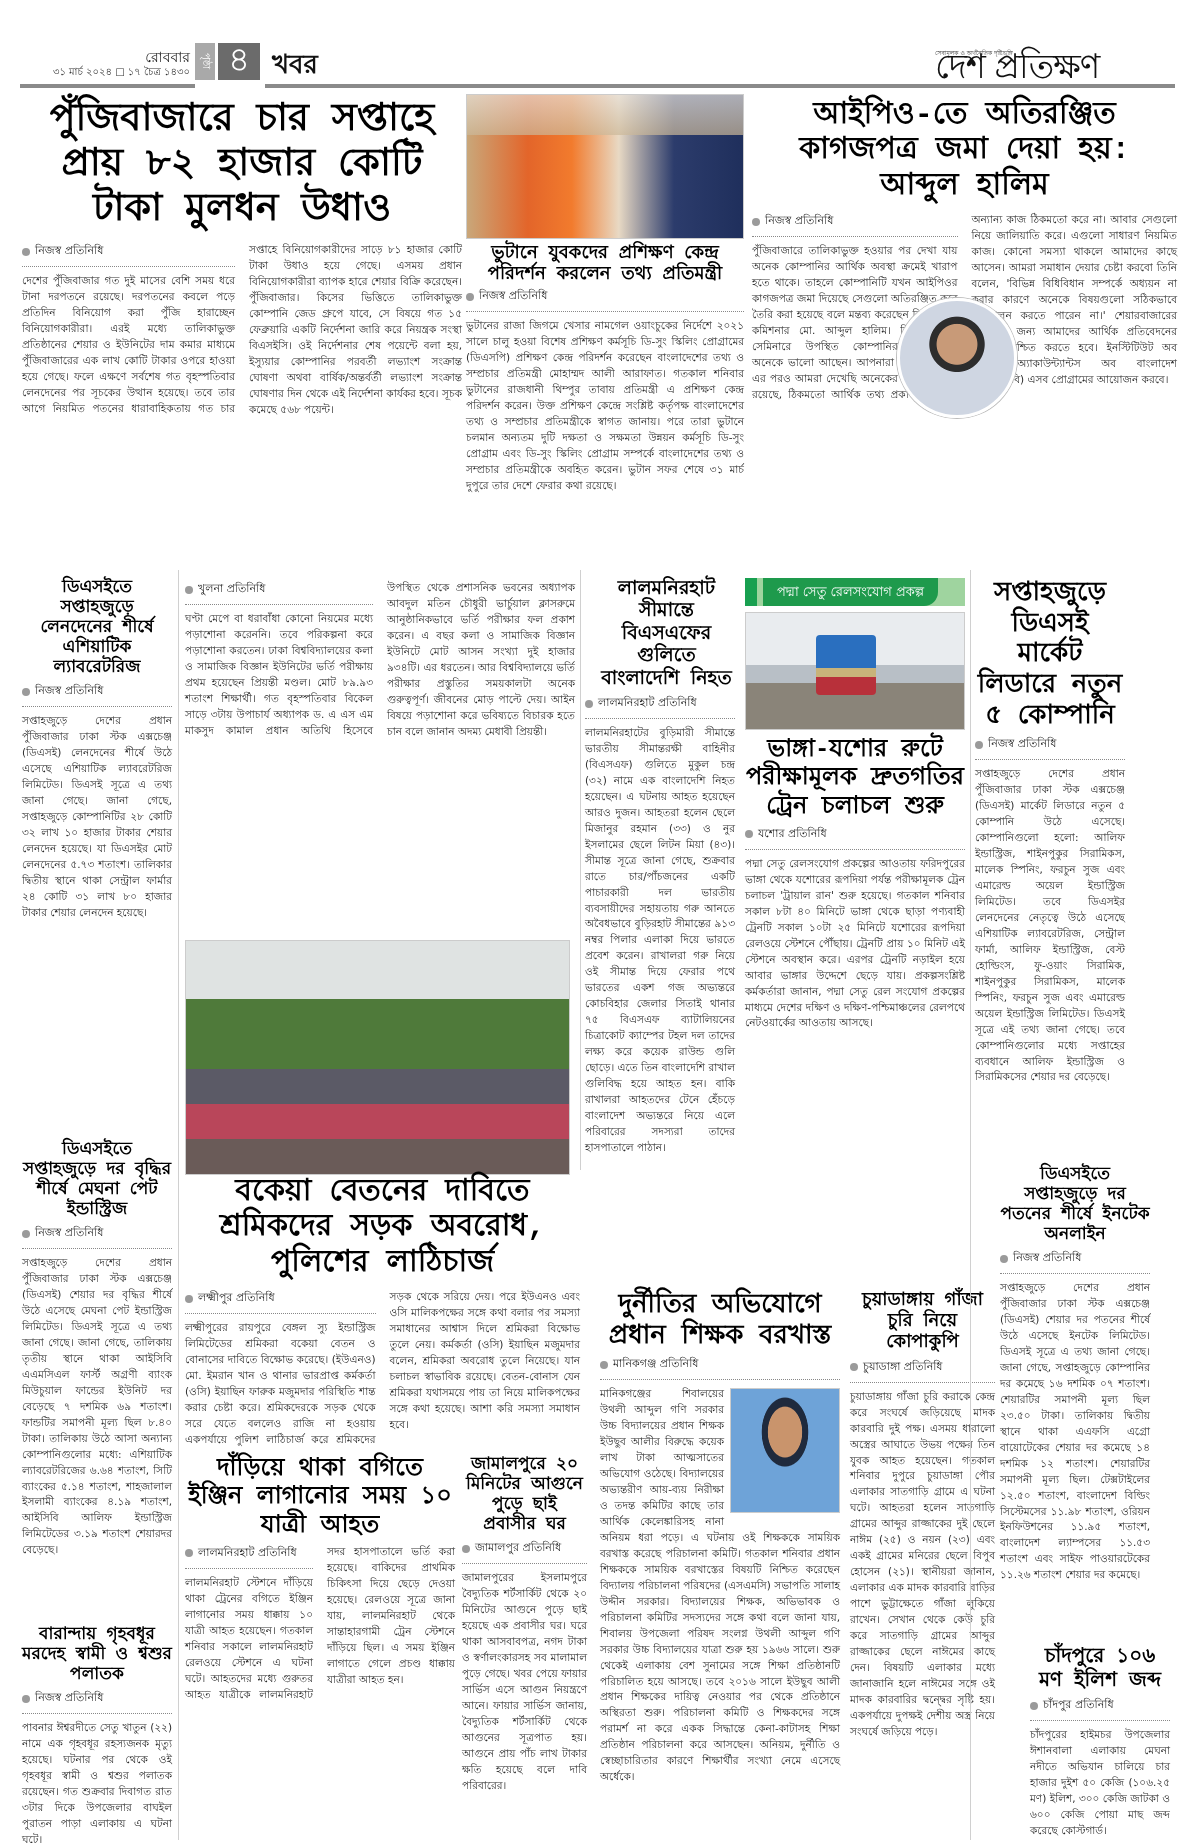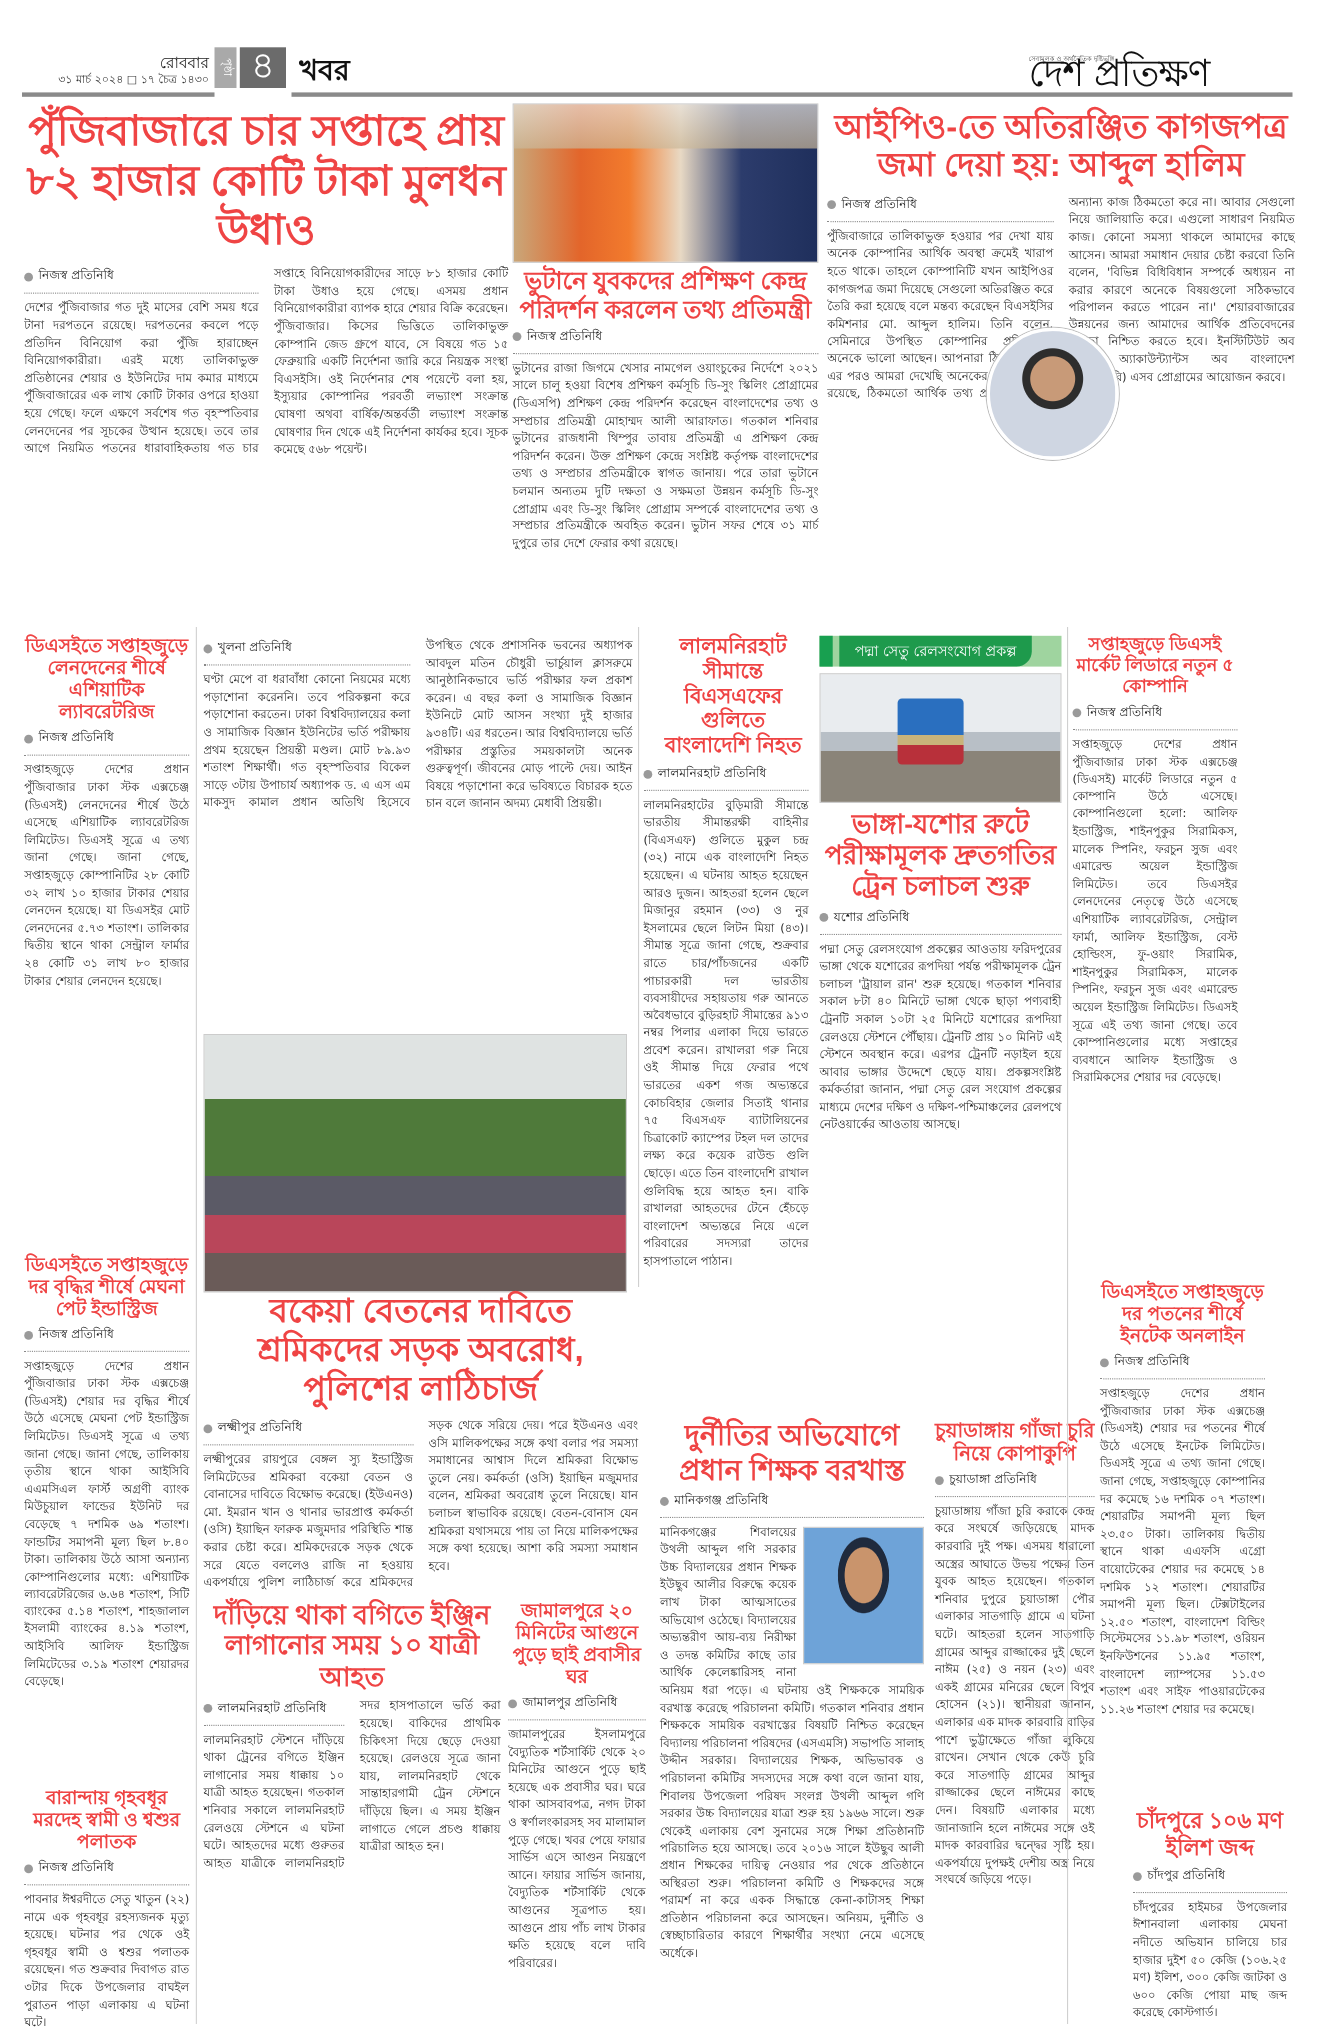--- a/index.html
+++ b/index.html
@@ -9,24 +9,24 @@
   .abs { position: absolute; }
   .masthead-day { text-align: right; font-size: 14px; color: #222; }
   .masthead-date { text-align: right; font-size: 10px; color: #333; }
   .page-label-box { background: #a9a9a9; color: #fff; font-size: 10px; writing-mode: vertical-rl; text-align: center; display:flex; align-items:center; justify-content:center; }
   .page-num-box { background: #6b6b6b; color: #fff; font-size: 34px; display:flex; align-items:center; justify-content:center; font-family: "DejaVu Sans", sans-serif; }
   .section-name { font-size: 26px; font-weight: bold; color: #111; }
   .logo-tag { font-size: 6px; color: #444; }
   .logo { font-size: 34px; font-weight: normal; color: #111; font-family: "DejaVu Serif", serif; letter-spacing: -1px; }
   .rule { background: #8a8a8a; height: 4px; }
 
-  .headline { font-family: Liberation Sans, sans-serif; color: #ef4444; text-align: center; line-height: 1.18; font-stretch: condensed; }
+  .headline { font-family: Liberation Mono, monospace; color: #000000; text-align: center; line-height: 1.18; font-stretch: condensed; }
   .hl-xl { font-size: 38px; }
   .hl-lg { font-size: 30px; }
-  .hl-md { font-size: 22px; }
+  .hl-md { font-size: 18px; }
   .hl-sm { font-size: 17px; }
 
   .byline { font-size: 11px; color: #222; padding-bottom: 5px; border-bottom: 1px dotted #888; margin-bottom: 6px; display:flex; align-items:center; gap:5px; }
   .dot { width: 8px; height: 8px; border-radius: 50%; background: #9a9a9a; display:inline-block; }
   .body-text { font-size: 10.5px; line-height: 1.52; color: #2a2a2a; text-align: justify; }
   .cols2 { column-count: 2; column-gap: 14px; }
 
   .photo { overflow: hidden; border: 1px solid #ccc; }
   .vsep { background: #d0d0d0; width: 1px; }
 
@@ -122,21 +122,21 @@
   </div>
   <h2 class="headline hl-md" style="margin:6px 0 4px;font-size:24px;">ভাঙ্গা-যশোর রুটে পরীক্ষামূলক দ্রুতগতির ট্রেন চলাচল শুরু</h2>
   <div class="byline">
       <span class="dot"></span>
       <span>যশোর প্রতিনিধি</span>
     </div>
   <p class="body-text">পদ্মা সেতু রেলসংযোগ প্রকল্পের আওতায় ফরিদপুরের ভাঙ্গা থেকে যশোরের রূপদিয়া পর্যন্ত পরীক্ষামূলক ট্রেন চলাচল 'ট্রায়াল রান' শুরু হয়েছে। গতকাল শনিবার সকাল ৮টা ৪০ মিনিটে ভাঙ্গা থেকে ছাড়া পণ্যবাহী ট্রেনটি সকাল ১০টা ২৫ মিনিটে যশোরের রূপদিয়া রেলওয়ে স্টেশনে পৌঁছায়। ট্রেনটি প্রায় ১০ মিনিট এই স্টেশনে অবস্থান করে। এরপর ট্রেনটি নড়াইল হয়ে আবার ভাঙ্গার উদ্দেশে ছেড়ে যায়। প্রকল্পসংশ্লিষ্ট কর্মকর্তারা জানান, পদ্মা সেতু রেল সংযোগ প্রকল্পের মাধ্যমে দেশের দক্ষিণ ও দক্ষিণ-পশ্চিমাঞ্চলের রেলপথে নেটওয়ার্কের আওতায় আসছে।</p>
 </div>
 
 <div class="abs" style="left:975px;top:578px;width:150px;height:600px;">
-  <h3 class="headline hl-sm" style="margin-bottom:4px;font-size:16px;text-align:center;">সপ্তাহজুড়ে ডিএসই মার্কেট লিডারে নতুন ৫ কোম্পানি</h3>
+  <h3 class="headline hl-sm" style="margin-bottom:4px;font-size:26px;text-align:center;">সপ্তাহজুড়ে ডিএসই মার্কেট লিডারে নতুন ৫ কোম্পানি</h3>
   <div class="byline">
       <span class="dot"></span>
       <span>নিজস্ব প্রতিনিধি</span>
     </div>
   <p class="body-text">সপ্তাহজুড়ে দেশের প্রধান পুঁজিবাজার ঢাকা স্টক এক্সচেঞ্জ (ডিএসই) মার্কেট লিডারে নতুন ৫ কোম্পানি উঠে এসেছে। কোম্পানিগুলো হলো: আলিফ ইন্ডাস্ট্রিজ, শাইনপুকুর সিরামিকস, মালেক স্পিনিং, ফরচুন সুজ এবং এমারেল্ড অয়েল ইন্ডাস্ট্রিজ লিমিটেড। তবে ডিএসইর লেনদেনের নেতৃত্বে উঠে এসেছে এশিয়াটিক ল্যাবরেটরিজ, সেন্ট্রাল ফার্মা, আলিফ ইন্ডাস্ট্রিজ, বেস্ট হোল্ডিংস, ফু-ওয়াং সিরামিক, শাইনপুকুর সিরামিকস, মালেক স্পিনিং, ফরচুন সুজ এবং এমারেল্ড অয়েল ইন্ডাস্ট্রিজ লিমিটেড। ডিএসই সূত্রে এই তথ্য জানা গেছে। তবে কোম্পানিগুলোর মধ্যে সপ্তাহের ব্যবধানে আলিফ ইন্ডাস্ট্রিজ ও সিরামিকসের শেয়ার দর বেড়েছে।</p>
 </div>
 
 <div class="abs photo" style="left:185px;top:940px;width:385px;height:235px;background:linear-gradient(#dfe3e2 0 25%,#4f7a3a 25% 55%,#5b5a66 55% 70%,#b9465a 70% 85%,#6a5b58 85% 100%);"></div>
 
 <div class="abs" style="left:22px;top:1140px;width:150px;height:460px;">

